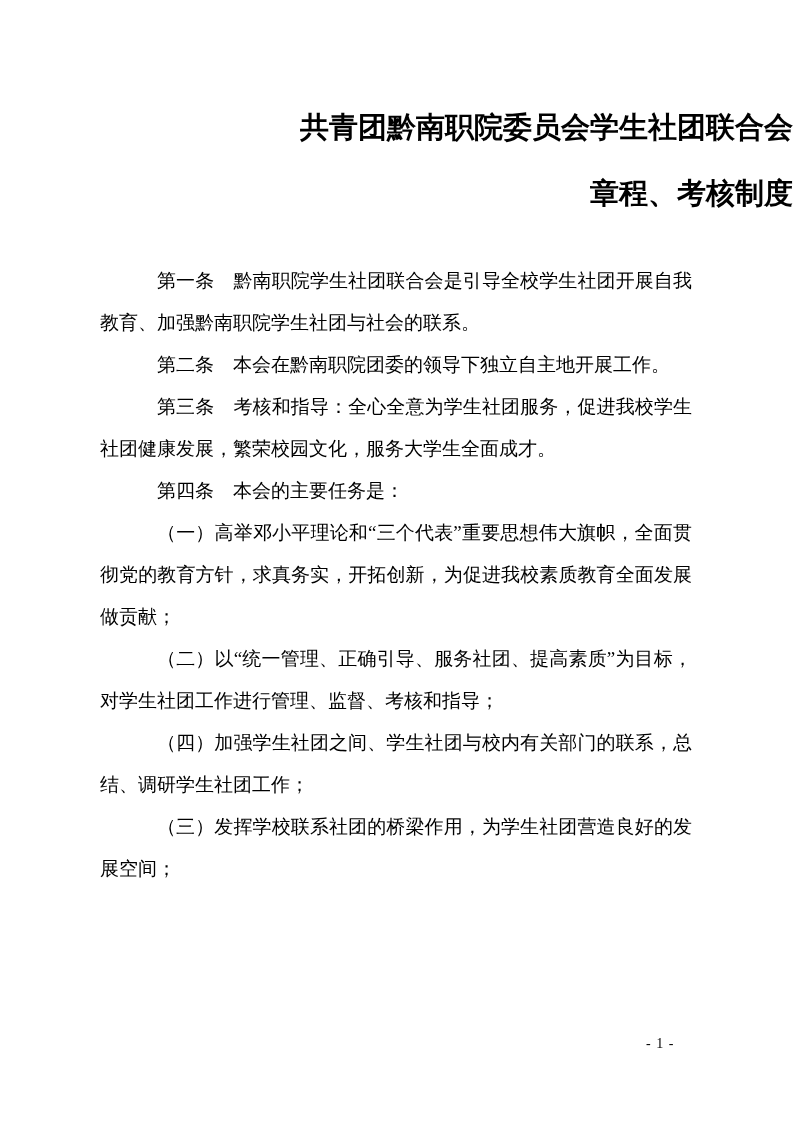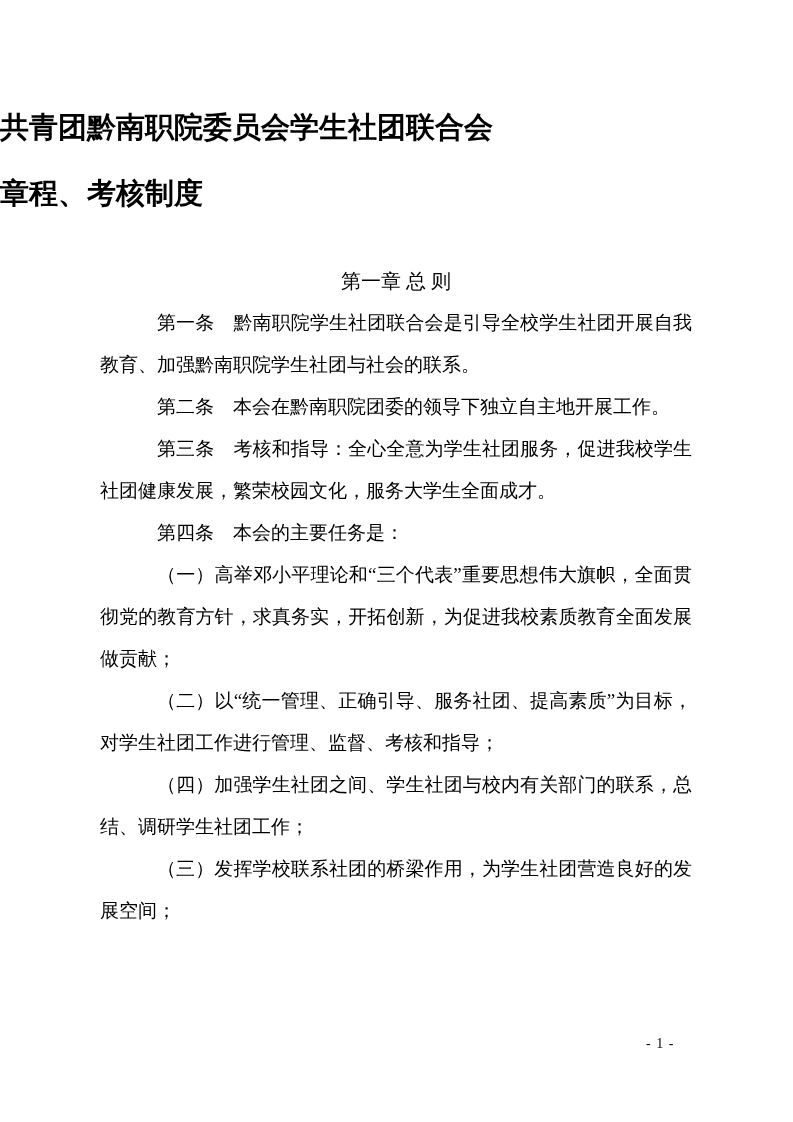--- a/index.html
+++ b/index.html
@@ -15,21 +15,21 @@
   .page {
     position: absolute;
     inset: 0;
     background: #ffffff;
   }
   .title-block {
     position: absolute;
     top: 94px;
     left: 0;
     width: 793px;
-    text-align: left;
+    text-align: right;
     font-family: "DejaVu Sans", "Liberation Sans", sans-serif;
     font-weight: 700;
     font-size: 29px;
     line-height: 66px;
     letter-spacing: 0px;
     white-space: nowrap;
   }
   .content {
     position: absolute;
     top: 260px;
@@ -64,21 +64,20 @@
 <body>
 
 <div class="page">
 
   <div class="title-block">
     <div>共青团黔南职院委员会学生社团联合会</div>
     <div>章程、考核制度</div>
   </div>
 
   <div class="content">
-    <div class="chapter-heading">第一章 总 则</div>
     <p>第一条　黔南职院学生社团联合会是引导全校学生社团开展自我教育、加强黔南职院学生社团与社会的联系。</p>
     <p>第二条　本会在黔南职院团委的领导下独立自主地开展工作。</p>
     <p>第三条　考核和指导：全心全意为学生社团服务，促进我校学生社团健康发展，繁荣校园文化，服务大学生全面成才。</p>
     <p>第四条　本会的主要任务是：</p>
     <p>（一）高举邓小平理论和“三个代表”重要思想伟大旗帜，全面贯彻党的教育方针，求真务实，开拓创新，为促进我校素质教育全面发展做贡献；</p>
     <p>（二）以“统一管理、正确引导、服务社团、提高素质”为目标，对学生社团工作进行管理、监督、考核和指导；</p>
     <p>（四）加强学生社团之间、学生社团与校内有关部门的联系，总结、调研学生社团工作；</p>
     <p>（三）发挥学校联系社团的桥梁作用，为学生社团营造良好的发展空间；</p>
   </div>
 

